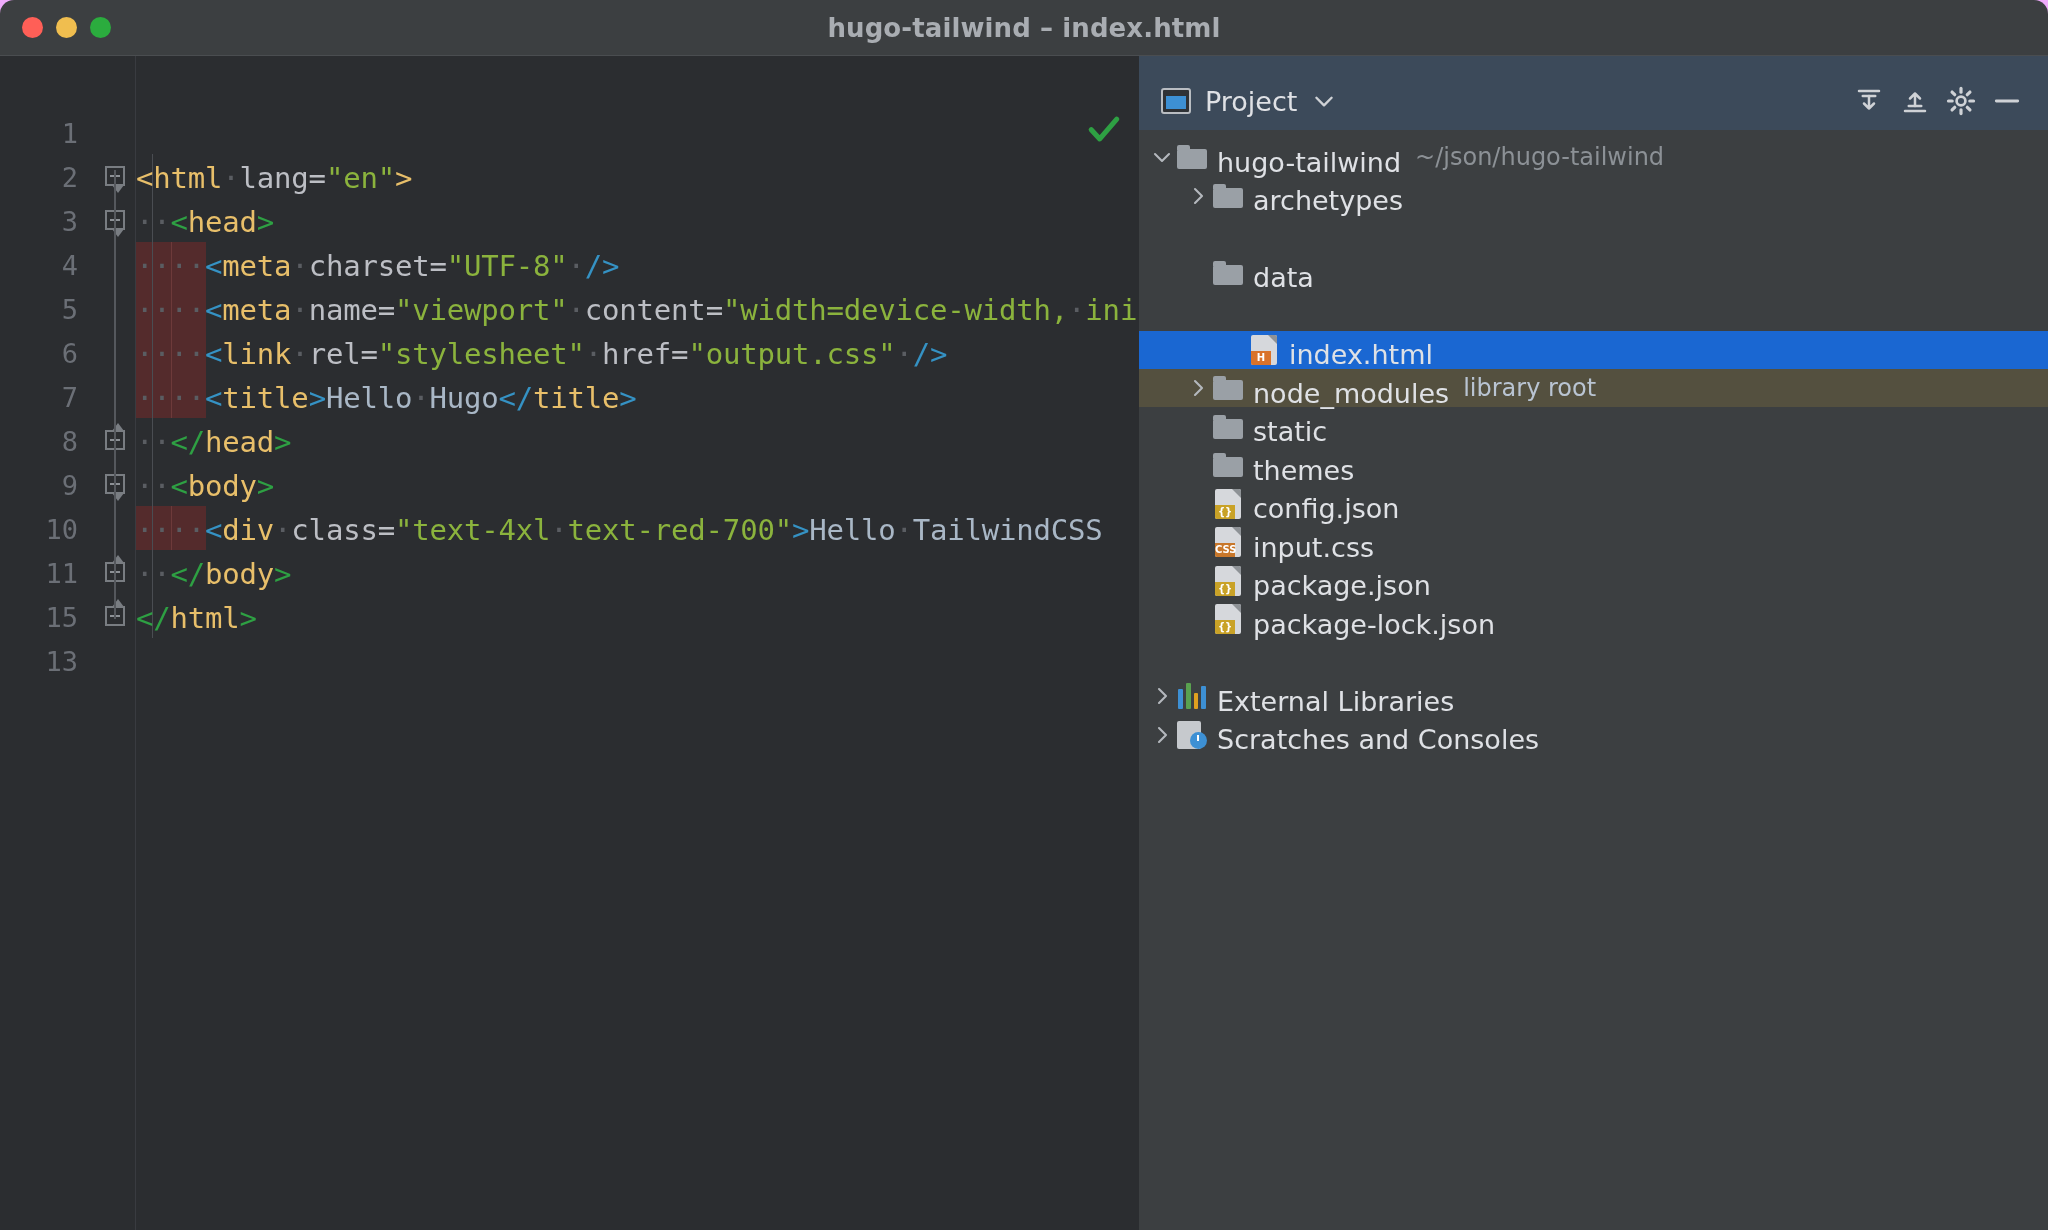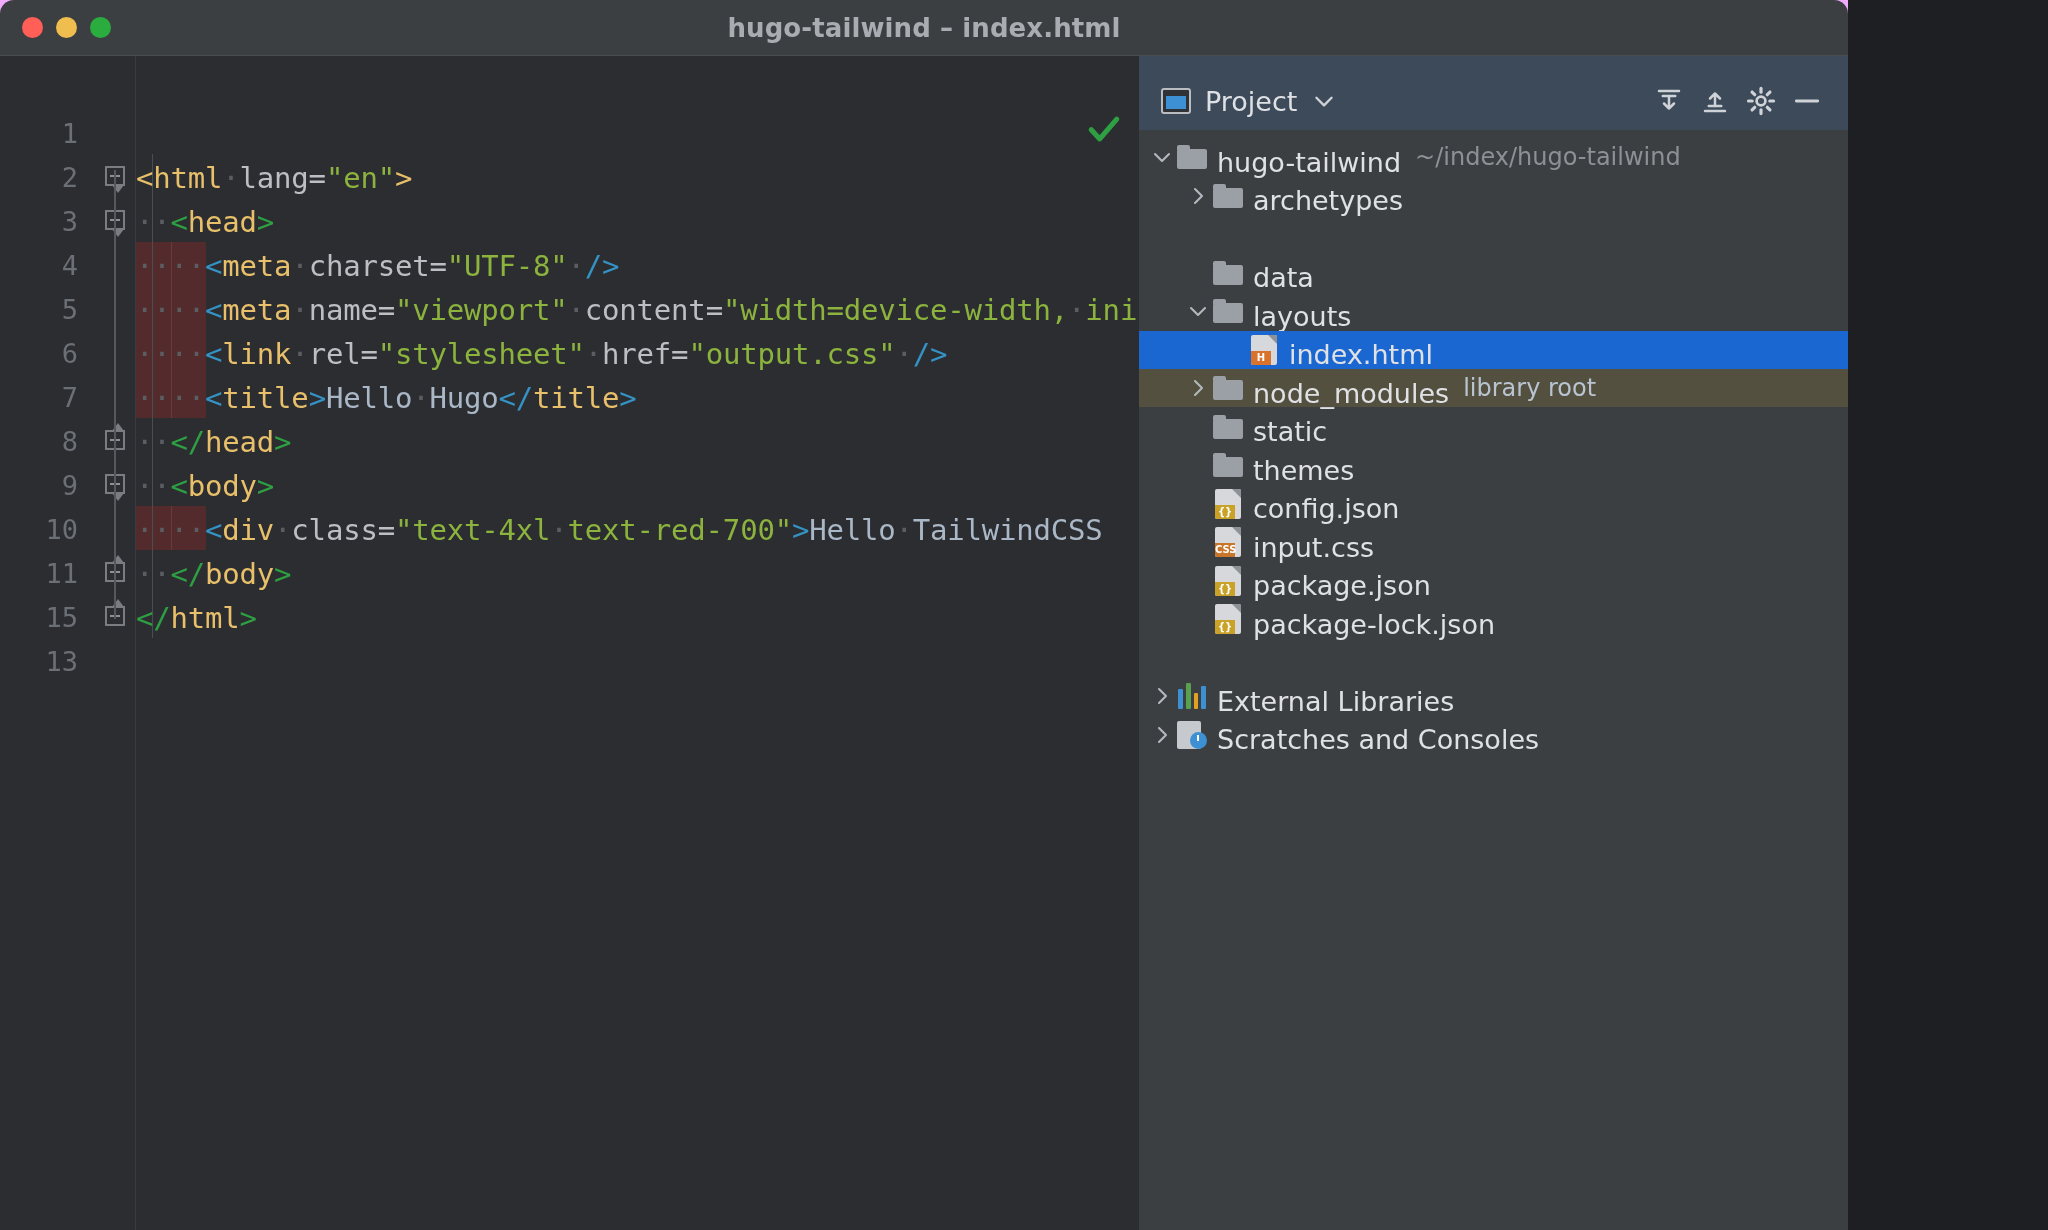--- a/index.html
+++ b/index.html
@@ -11,21 +11,21 @@
     width: 2048px;
     height: 1230px;
     overflow: hidden;
     font-family: "DejaVu Sans", sans-serif;
     -webkit-font-smoothing: antialiased;
   }
 
   .app-window {
     position: absolute;
     left: 0; top: 0;
-    width: 1848px;
+    width: 2048px;
     height: 1230px;
     background: #f0abfc;
     display: flex;
     flex-direction: column;
     overflow: hidden;
   }
 
   
   .titlebar {
     position: relative;
@@ -536,21 +536,21 @@
                 <path d="M5 9 L12 16 L19 9" fill="none" stroke="#b4b8bd" stroke-width="2.1" stroke-linecap="round" stroke-linejoin="round"></path>
               </svg>
             </span>
             <span class="tw-icon">
               <span class="folder-glyph">
                 <span class="tab"></span>
                 <span class="bod"></span>
               </span>
             </span>
             <span class="tw-label">hugo-tailwind</span>
-            <span class="tw-sublabel">~/index/hugo-tailwind</span>
+            <span class="tw-sublabel">~/json/hugo-tailwind</span>
           </div>
           <div class="tree-row" style="top: 46.5px;">
             <span style="width: 46px; flex: 0 0 auto;"></span>
             <span class="tw-arrow">
               <svg viewBox="0 0 24 24" width="24" height="24">
                 <path d="M9 5 L16 12 L9 19" fill="none" stroke="#b4b8bd" stroke-width="2.1" stroke-linecap="round" stroke-linejoin="round"></path>
               </svg>
             </span>
             <span class="tw-icon">
               <span class="folder-glyph">
@@ -563,35 +563,20 @@
           <div class="tree-row" style="top: 123.5px;">
             <span style="width: 46px; flex: 0 0 auto;"></span>
             <span class="tw-arrow"></span>
             <span class="tw-icon">
               <span class="folder-glyph">
                 <span class="tab"></span>
                 <span class="bod"></span>
               </span>
             </span>
             <span class="tw-label">data</span>
-          </div>
-          <div class="tree-row" style="top: 162px;">
-            <span style="width: 46px; flex: 0 0 auto;"></span>
-            <span class="tw-arrow">
-              <svg viewBox="0 0 24 24" width="24" height="24">
-                <path d="M5 9 L12 16 L19 9" fill="none" stroke="#b4b8bd" stroke-width="2.1" stroke-linecap="round" stroke-linejoin="round"></path>
-              </svg>
-            </span>
-            <span class="tw-icon">
-              <span class="folder-glyph">
-                <span class="tab"></span>
-                <span class="bod"></span>
-              </span>
-            </span>
-            <span class="tw-label">layouts</span>
           </div>
           <div class="tree-row sel-blue" style="top: 200.5px;">
             <span style="width: 82px; flex: 0 0 auto;"></span>
             <span class="tw-arrow"></span>
             <span class="tw-icon">
               <span class="file-glyph">
                 <span class="corner"></span>
                 <span class="badge badge-html">H</span>
               </span>
             </span>

